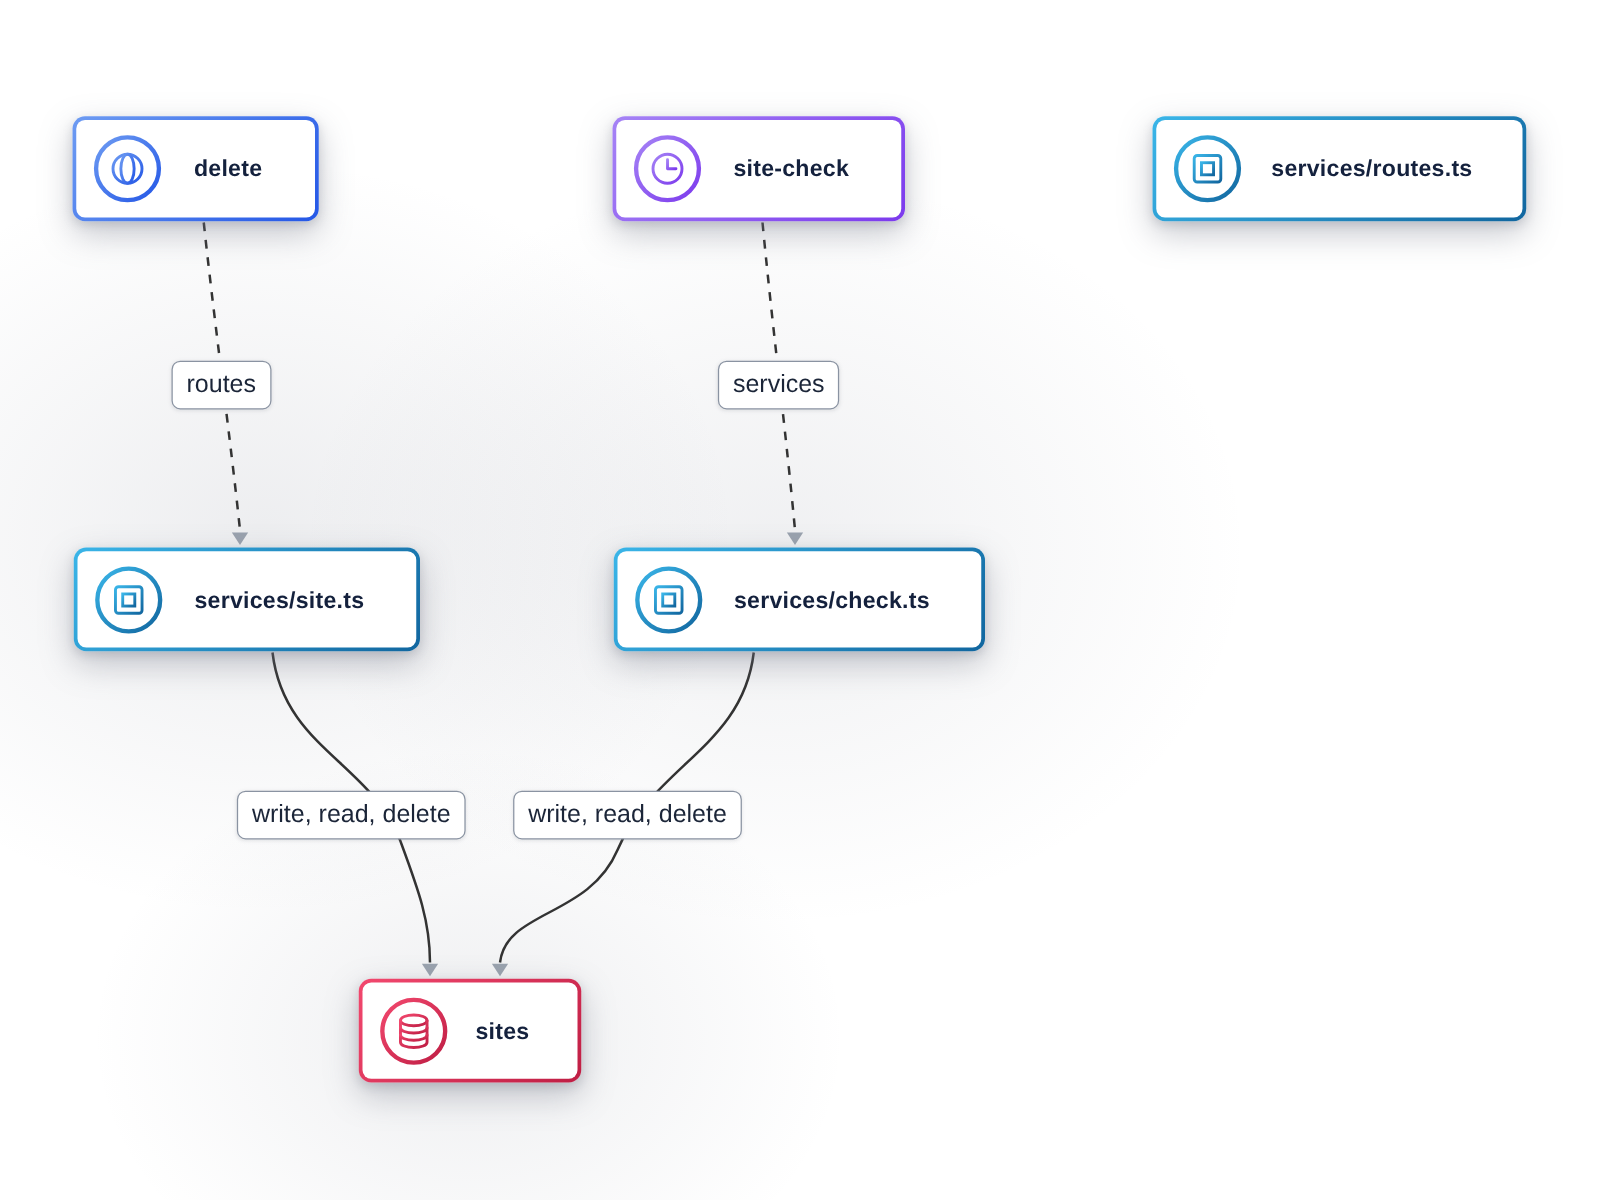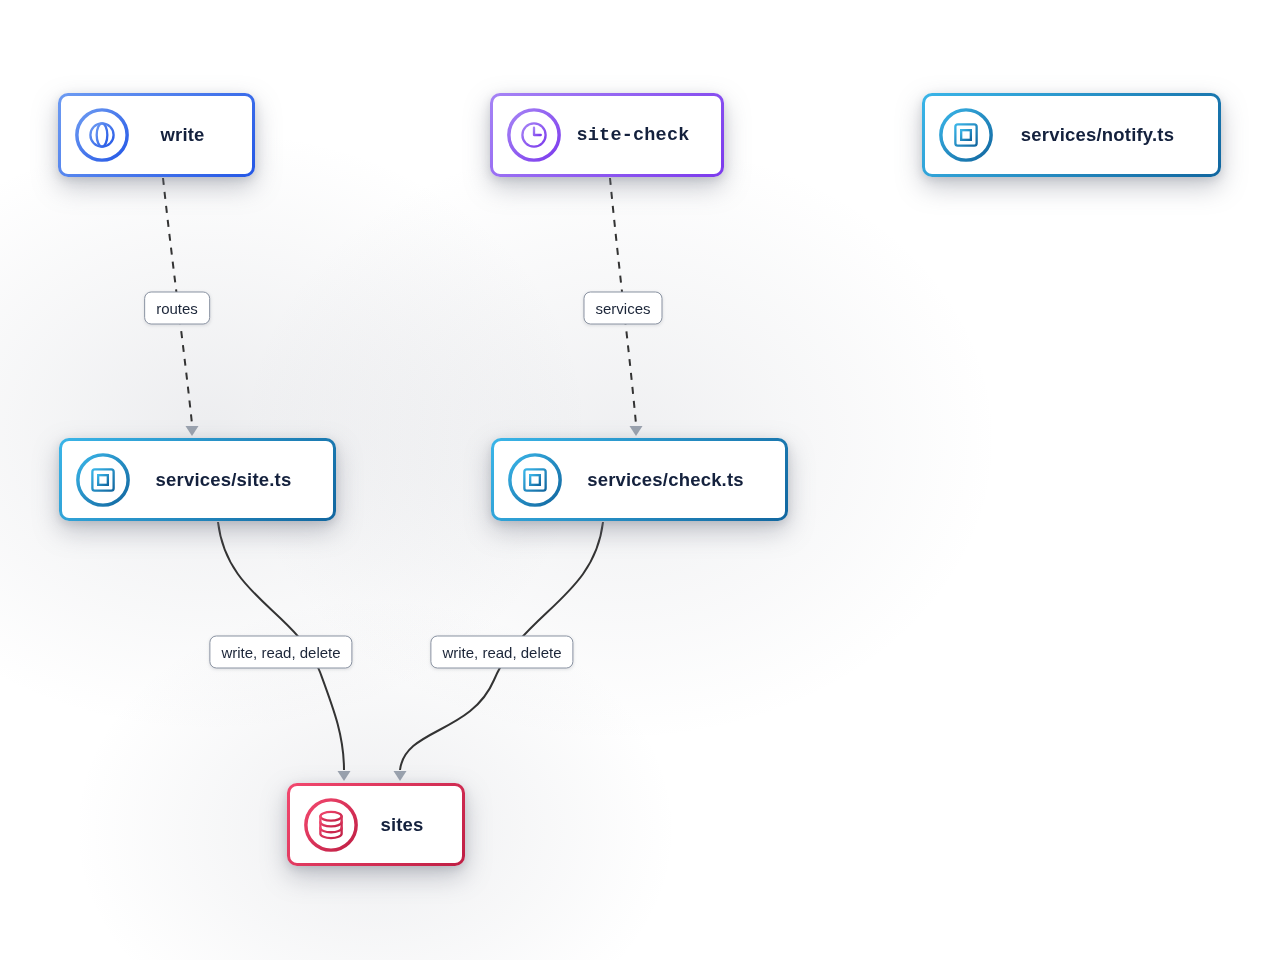--- a/index.html
+++ b/index.html
@@ -27,30 +27,30 @@
     width:100%; height:100%; background:#ffffff; border-radius:7px;
     display:flex; align-items:center; padding:0 12px;
   }
   .node-icon { flex:0 0 auto; display:block; }
   .node-label {
     flex:1; text-align:center; font-size:18.5px; font-weight:600;
     color:#14213d; letter-spacing:.2px; padding-right:6px;
   }
 
   .n-public    { left:58px;  top:93px;  width:197px; height:84px; --from:#6d9bf2; --to:#2457e6; }
-  .n-sitecheck { left:490px; top:93px;  width:234px; height:84px;font-family:Liberation Mono, monospace; --from:#a583f5; --to:#7c3aed; }
+  .n-sitecheck { left:490px; top:93px;  width:234px; height:84px; --from:#a583f5; --to:#7c3aed; }
   .n-notify    { left:922px; top:93px;  width:299px; height:84px; --from:#3ab5e8; --to:#11669f; }
   .n-site      { left:59px;  top:438px; width:277px; height:83px; --from:#3ab5e8; --to:#11669f; }
   .n-check     { left:491px; top:438px; width:297px; height:83px; --from:#3ab5e8; --to:#11669f; }
   .n-sites     { left:275px; top:783px; width:178px; height:83px;margin-left:12px; --from:#f2486e; --to:#bf1e44; }
 
   .e-label {
     position:absolute; z-index:3; transform:translate(-50%,-50%);
     background:#ffffff; border:1.5px solid #8a93a2; border-radius:7px;
-    padding:7px 11px; font-size:15px; color:#1b2538; white-space:nowrap;
+    padding:7px 11px; font-size:20px; color:#1b2538; white-space:nowrap;
     box-shadow:0 1px 3px rgba(120,125,140,.18);
   }
   .l-routes   { left:177px; top:308px; }
   .l-triggers { left:623px; top:308px; }
   .l-wrd1     { left:281px; top:652px; }
   .l-wrd2     { left:502px; top:652px; }
 </style>
 </head>
 <body>
 
@@ -90,21 +90,21 @@
 
   <div class="node n-public">
     <div class="node-inner">
       <svg class="node-icon" width="58" height="58" viewBox="0 0 60 60" fill="none" stroke="url(#grad-blue)" stroke-width="2.4" stroke-linecap="round">
         <circle cx="30" cy="30" r="26" stroke-width="3.6"></circle>
         <circle cx="30" cy="30" r="12"></circle>
         <ellipse cx="30" cy="30" rx="5.5" ry="12"></ellipse>
         <line x1="19.5" y1="25.5" x2="40.5" y2="25.5"></line>
         <line x1="19.5" y1="34.5" x2="40.5" y2="34.5"></line>
       </svg>
-      <div class="node-label">write</div>
+      <div class="node-label">delete</div>
     </div>
   </div>
 
   <div class="node n-sitecheck">
     <div class="node-inner">
       <svg class="node-icon" width="58" height="58" viewBox="0 0 60 60" fill="none" stroke="url(#grad-purple)" stroke-width="2.4" stroke-linecap="round" stroke-linejoin="round">
         <circle cx="30" cy="30" r="26" stroke-width="3.6"></circle>
         <circle cx="30" cy="30" r="12"></circle>
         <polyline points="30,22.5 30,30 37,30"></polyline>
       </svg>
@@ -126,21 +126,21 @@
           <line x1="27.5" y1="41" x2="27.5" y2="46.5"></line>
         <line x1="32.5" y1="41" x2="32.5" y2="46.5"></line>
           <line x1="37.5" y1="41" x2="37.5" y2="46.5"></line>
         <line x1="13.5" y1="24" x2="19" y2="24"></line>
           <line x1="13.5" y1="30" x2="19" y2="30"></line>
         <line x1="13.5" y1="36" x2="19" y2="36"></line>
         <line x1="41" y1="24" x2="46.5" y2="24"></line>
           <line x1="41" y1="30" x2="46.5" y2="30"></line>
         <line x1="41" y1="36" x2="46.5" y2="36"></line>
       </svg>
-      <div class="node-label">services/notify.ts</div>
+      <div class="node-label">services/routes.ts</div>
     </div>
   </div>
 
   <div class="node n-site">
     <div class="node-inner">
       <svg class="node-icon" width="58" height="58" viewBox="0 0 60 60" fill="none" stroke="url(#grad-service)" stroke-width="2.4" stroke-linecap="round">
         <circle cx="30" cy="30" r="26" stroke-width="3.6"></circle>
         <rect x="19" y="19" width="22" height="22" rx="2.5"></rect>
         <rect x="25" y="25" width="10" height="10"></rect>
         <line x1="22.5" y1="13.5" x2="22.5" y2="19"></line>

